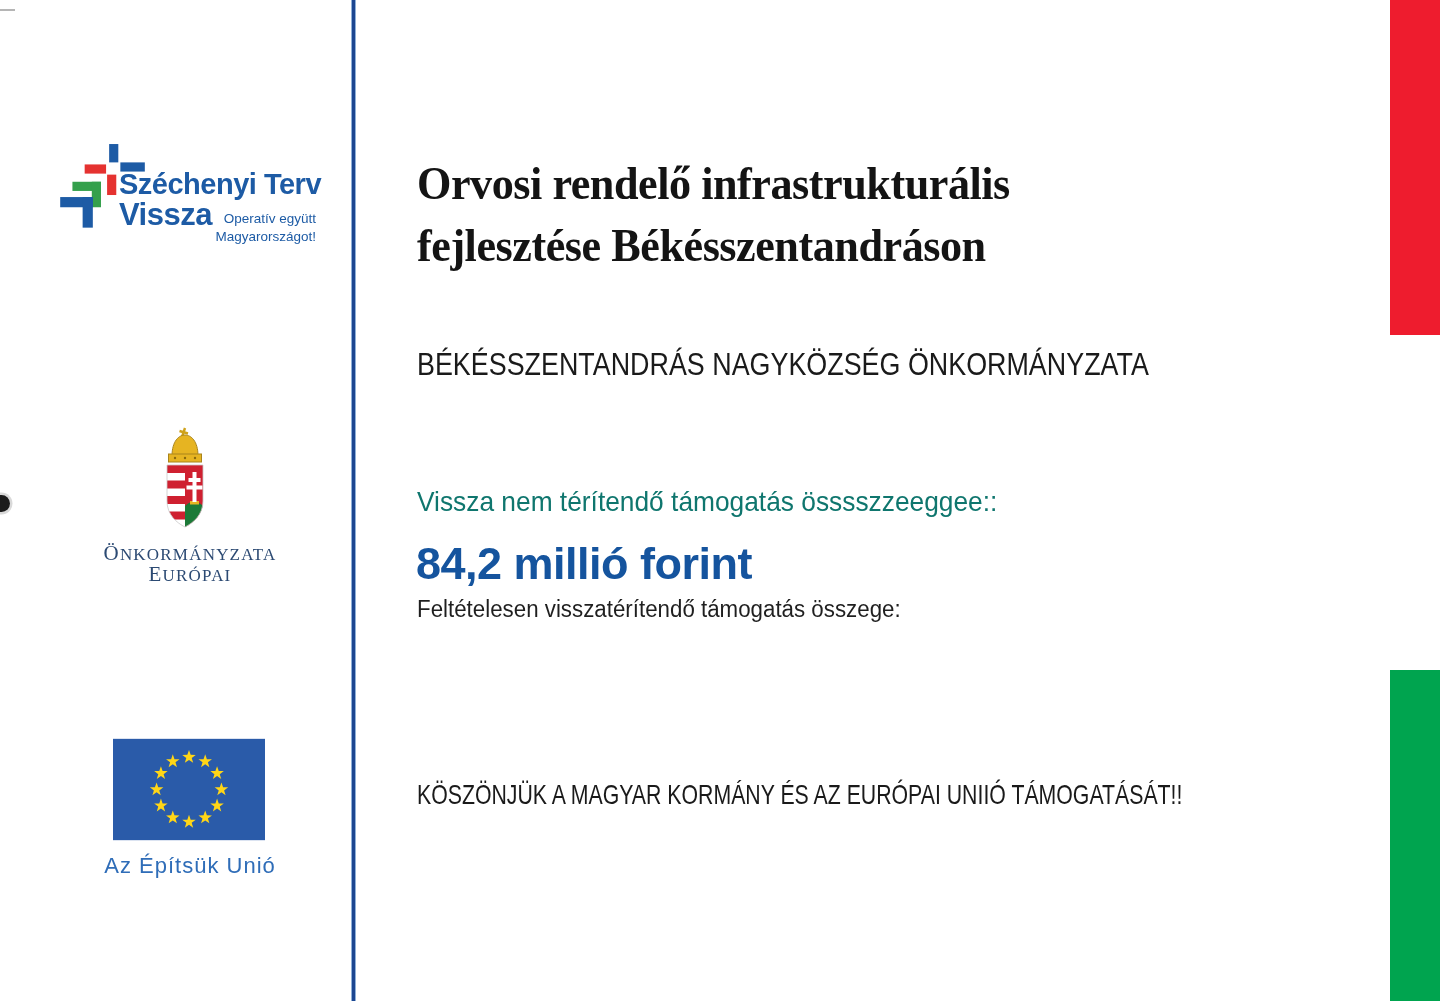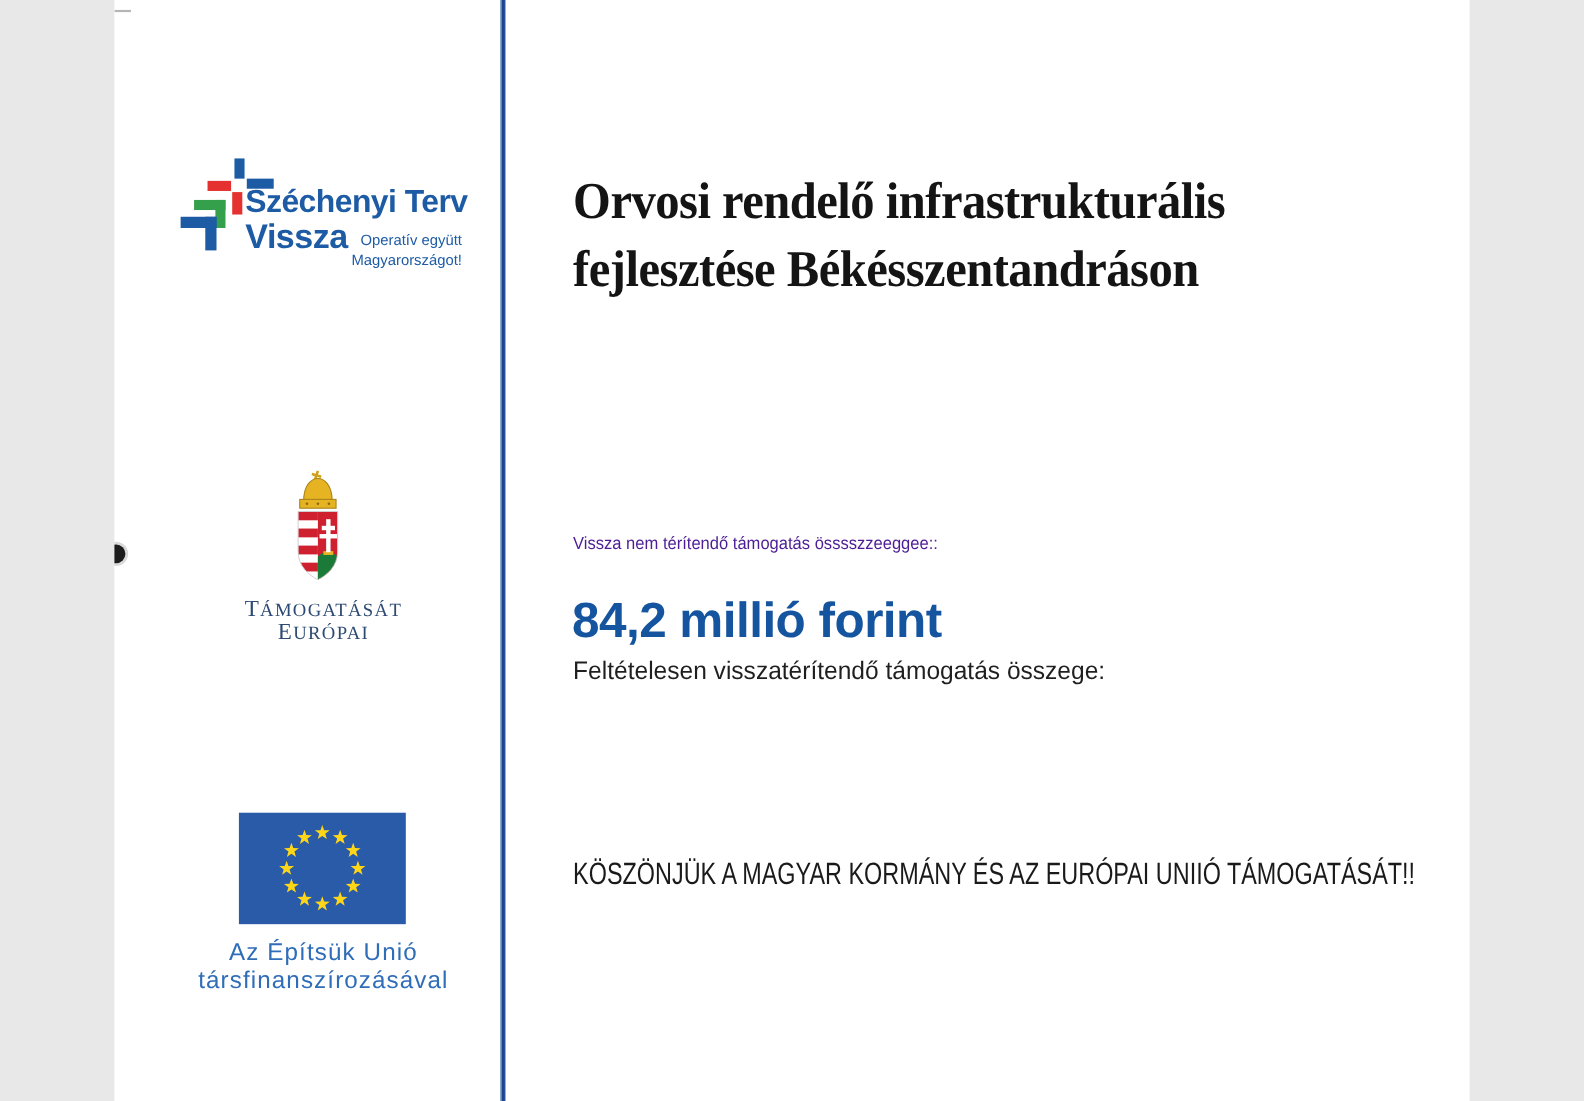--- a/index.html
+++ b/index.html
@@ -1,17 +1,17 @@
 <!DOCTYPE html>
 <html style="--brand-blue: #1d5ba5; --amount-blue: #15549e; --gov-navy: #2c4a73; --eu-text-blue: #2f6db8; --divider-blue: #1c4691; --red-bar: #ee1c2e; --green-bar: #00a44f; --flag-blue: #2a5ba9; --star-yellow: #ffd617; --logo-red: #e53230; --logo-green: #34a04c;"><head>
 <meta charset="utf-8">
 <style>
   html,body{margin:0;padding:0;background:#e8e8e8;}
   .poster{
-    position:relative;width:1232px;height:1001px;background:#ffffff;
+    position:relative;width:1440px;height:1001px;background:#ffffff;
     overflow:hidden;margin:0 auto;
     font-family:"Liberation Sans","DejaVu Sans",sans-serif;
   }
   .abs{position:absolute;}
   
   .divider{
     left:351px;top:0;width:3px;height:1001px;
     background:var(--divider-blue,#1c4691);
     border-left:1px solid #8fb0d8;border-right:1px solid #8fb0d8;
   }
@@ -35,21 +35,21 @@
   .eu-text{left:55px;width:270px;text-align:center;color:var(--eu-text-blue,#2f6db8);font-size:22px;letter-spacing:1px;}
   .eu1{top:853px;} .eu2{top:878px;}
 
   
   .condense{transform-origin:left top;display:inline-block;white-space:nowrap;}
   .title{left:417px;top:152px;font-size:47px;line-height:62px;font-weight:bold;color:#141414;
     letter-spacing:-0.5px;font-family:Liberation Serif, serif;}
   .title .condense{transform:scaleX(0.94);}
   .beneficiary{left:417px;top:346px;font-size:32px;color:#1a1a1a;}
   .beneficiary .condense{transform:scaleX(0.84);}
-  .grant-label{left:417px;top:486px;font-size:16px;color:#4c1d95;}
+  .grant-label{left:417px;top:486px;font-size:28px;color:#0f766e;}
   .grant-label .condense{transform:scaleX(0.94);}
   .amount{left:416px;top:538px;font-size:45px;font-weight:bold;color:var(--amount-blue,#15549e);letter-spacing:-0.5px;}
   .conditional{left:417px;top:596px;font-size:23px;color:#1f1f1f;}
   .conditional .condense{transform:scaleX(0.97);}
   .thanks{left:417px;top:779px;font-size:28px;color:#1a1a1a;}
   .thanks .condense{transform:scaleX(0.76);}
   .program{left:417px;top:874px;font-size:26px;color:#1a1a1a;}
   .program .condense{transform:scaleX(0.89);}
 </style>
 </head>
@@ -109,21 +109,21 @@
       <rect x="12" y="84.5" width="18" height="8" fill="#cf2030"></rect>
       <rect x="30" y="38" width="18" height="72" fill="#cf2030"></rect>
       <path d="M30,79 c6,-6 12,-6 18,0 l0,8 c0,11 -10,18 -18,23 z" fill="#1c7a38"></path>
       <rect x="35" y="74" width="9" height="3.5" fill="#e6b422"></rect>
       <rect x="37.5" y="45" width="4" height="30" fill="#ffffff"></rect>
       <rect x="33.5" y="51" width="12" height="4" fill="#ffffff"></rect>
       <rect x="31.5" y="58.5" width="16" height="4" fill="#ffffff"></rect>
     </g>
     <path d="M12,38 h36 v36 c0,14 -10,22 -18,26 c-8,-4 -18,-12 -18,-26 z" fill="none" stroke="#c9c9c9" stroke-width="0.8"></path>
   </svg>
-  <div class="abs gov-text gov1">TÁMOGATÁSÁT</div>
+  <div class="abs gov-text gov1">ÖNKORMÁNYZATA</div>
   <div class="abs gov-text gov2">EURÓPAI</div>
 
   <svg class="abs" style="left:113px;top:738px" width="152" height="103" viewBox="0 0 150 100" aria-hidden="true">
     <defs>
       <path id="euStar" d="M0,-7 L1.65,-2.27 L6.66,-2.16 L2.66,0.87 L4.11,5.66 L0,2.8 L-4.11,5.66 L-2.66,0.87 L-6.66,-2.16 L-1.65,-2.27 Z" fill="#ffd617"></path>
     </defs>
     <rect width="150" height="100" fill="#2a5ba9"></rect>
     <use href="#euStar" x="75" y="18"></use>
     <use href="#euStar" x="91" y="22.3"></use>
     <use href="#euStar" x="102.7" y="34"></use>
@@ -131,27 +131,29 @@
     <use href="#euStar" x="102.7" y="66"></use>
     <use href="#euStar" x="91" y="77.7"></use>
     <use href="#euStar" x="75" y="82"></use>
     <use href="#euStar" x="59" y="77.7"></use>
     <use href="#euStar" x="47.3" y="66"></use>
     <use href="#euStar" x="43" y="50"></use>
     <use href="#euStar" x="47.3" y="34"></use>
     <use href="#euStar" x="59" y="22.3"></use>
   </svg>
   <div class="abs eu-text eu1">Az Építsük Unió</div>
-  <div class="abs eu-text eu2">társfinanszírozásával</div>
 
   <div class="abs title">
     <span class="condense">Orvosi rendelő infrastrukturális</span><br>
     <span class="condense">fejlesztése Békésszentandráson</span>
   </div>
 
+  <div class="abs beneficiary">
+    <span class="condense">BÉKÉSSZENTANDRÁS NAGYKÖZSÉG ÖNKORMÁNYZATA</span>
+  </div>
 
   <div class="abs grant-label">
     <span class="condense">Vissza nem térítendő támogatás össsszzeeggee::</span>
   </div>
 
   <div class="abs amount">84,2 millió forint</div>
 
   <div class="abs conditional">
     <span class="condense">Feltételesen visszatérítendő támogatás összege:</span>
   </div>

